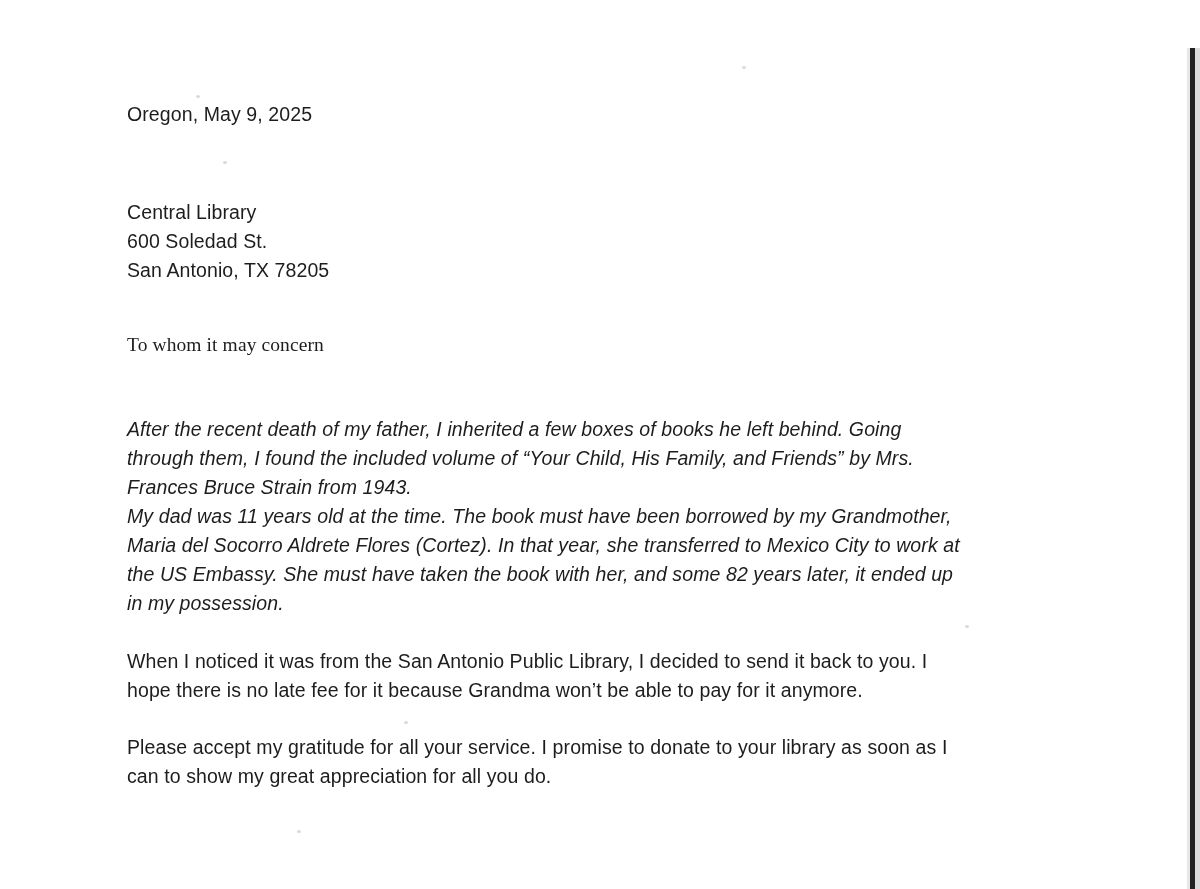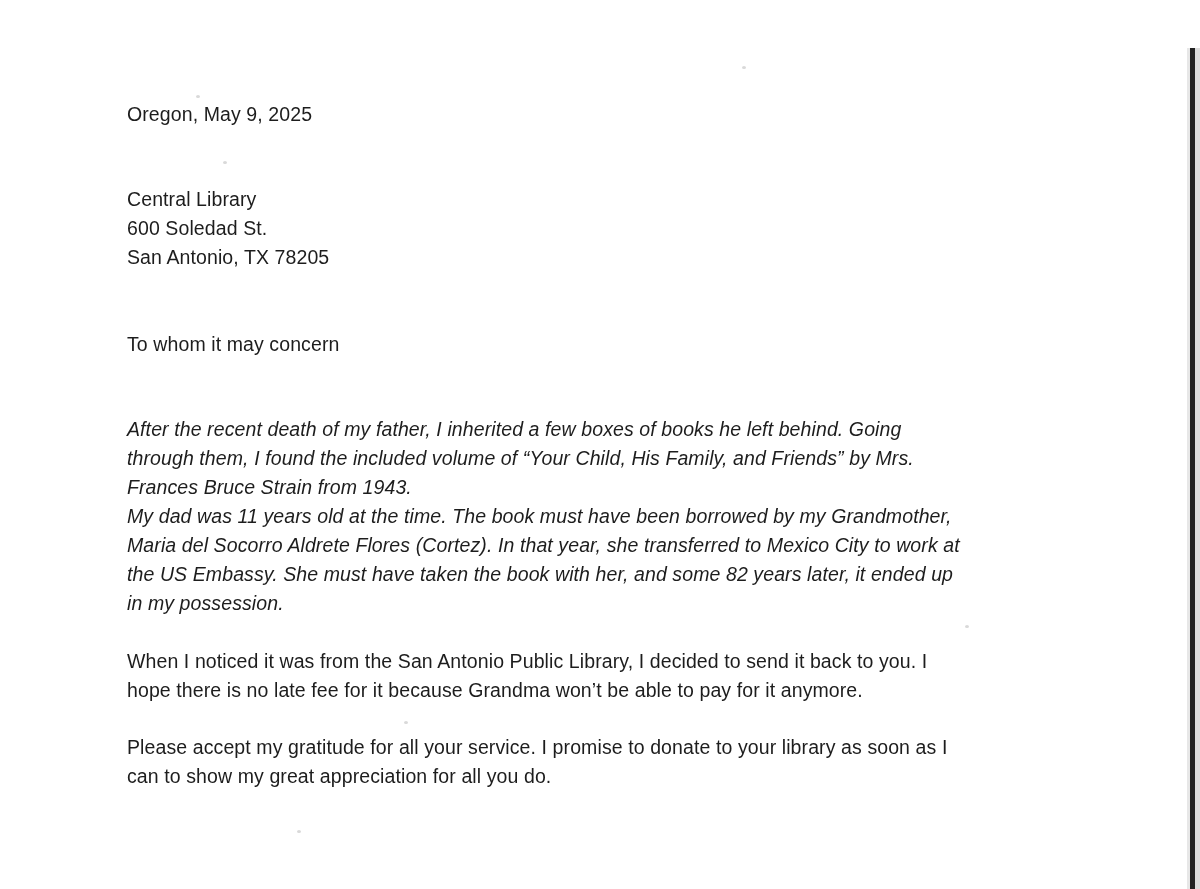--- a/index.html
+++ b/index.html
@@ -20,22 +20,22 @@
   .textline, .para {
     position: absolute;
     left: 127px;
     font-size: 19.5px;
     line-height: 29px;
     white-space: pre-line;
     letter-spacing: 0.1px;
     width: 1040px;
   }
   .date-line   { top: 52px;  }
-  .recipient   { top: 137px; }
-  .salutation  { top: 282px; }
+  .recipient   { top: 150px; }
+  .salutation  { top: 282px; font-family: Liberation Serif, serif; }
   .para-1      { top: 367px; font-style: italic; }
   .para-2      { top: 599px; }
   .para-3      { top: 685px; }
   .signature   { top: 802px; }
 
   
   .scan-edge-faint {
     position: absolute; top: 0; left: 1187px;
     width: 3px; height: 889px; background: #e7e7e7;
   }

